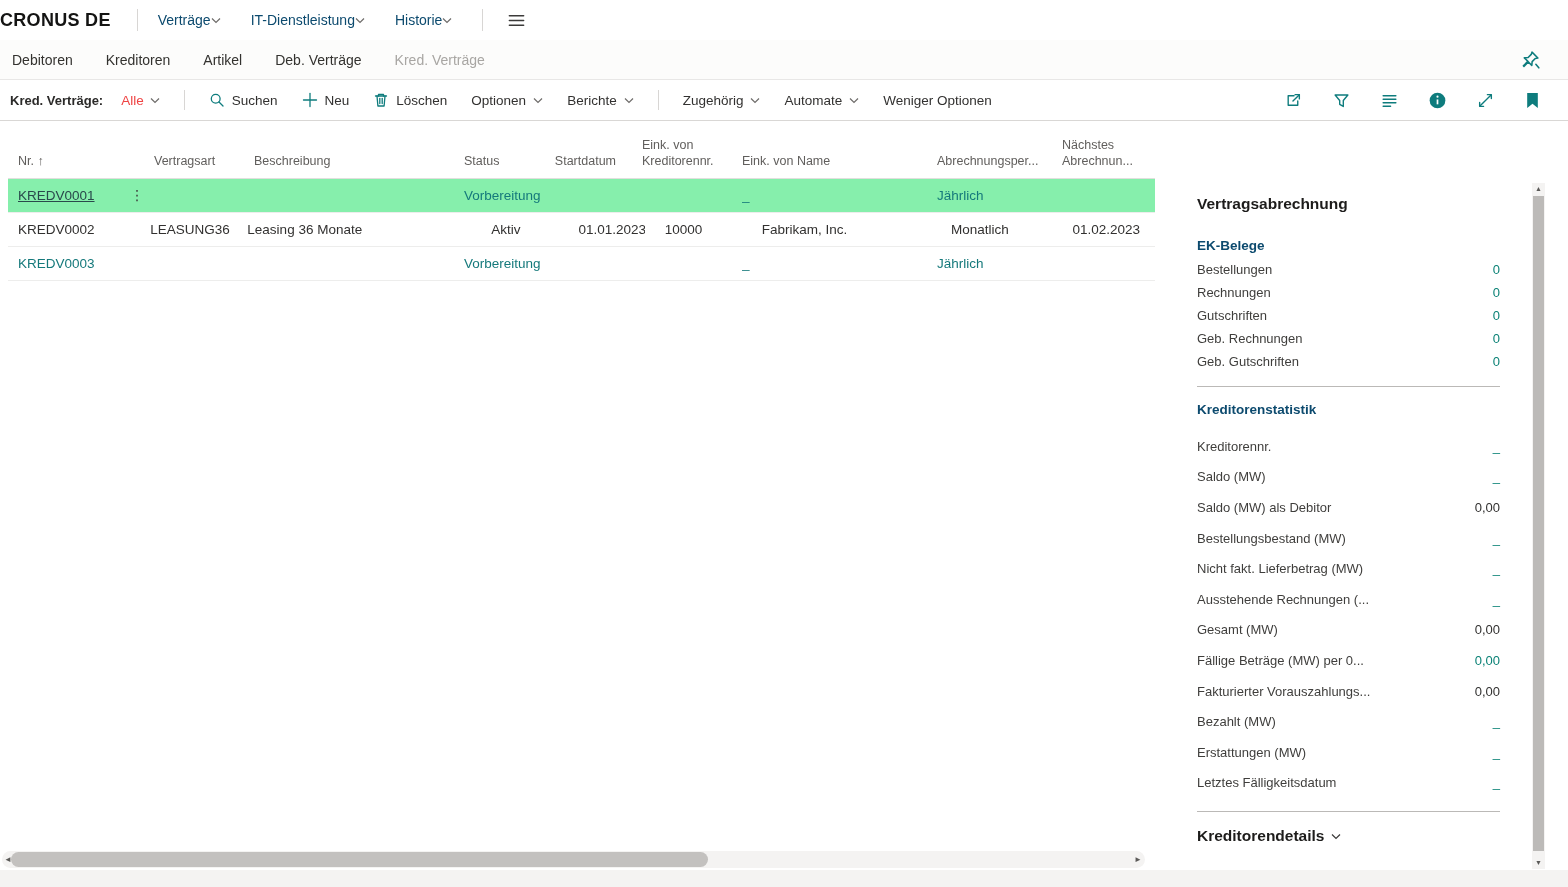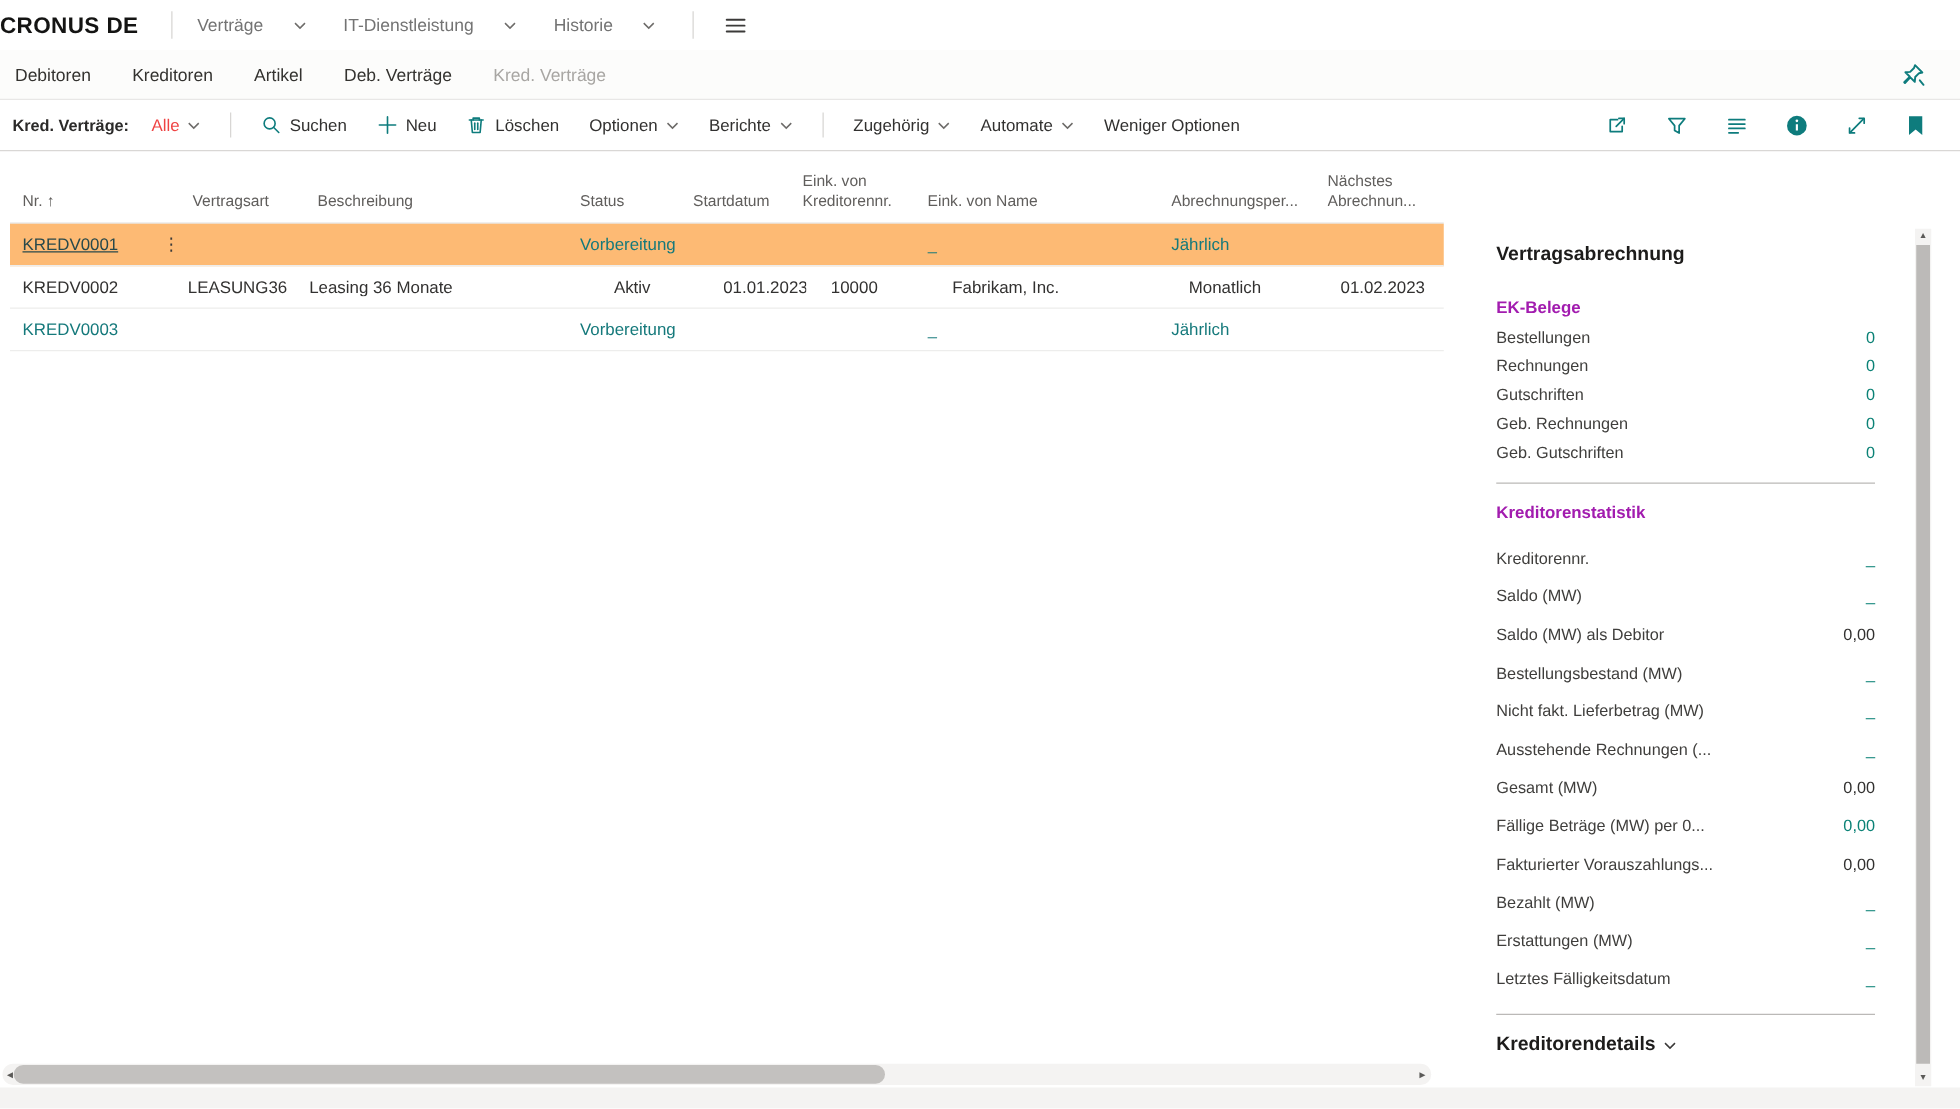--- a/index.html
+++ b/index.html
@@ -5,21 +5,21 @@
   * { margin:0; padding:0; box-sizing:border-box; }
   html,body { background:#ffffff; }
   .app {
     position:relative; width:1568px; height:887px; overflow:hidden;
     font-family:"Liberation Sans", sans-serif; color:#323130; background:#fff;
   }
   
   .topbar { height:40px; display:flex; align-items:center; background:#fff; }
   .company { font-size:18px; font-weight:700; color:#141413; letter-spacing:.3px; margin-right:26px; }
   .vdiv { width:1px; height:22px; background:#d8d6d4; margin:0 20px 0 0; }
-  .menu-item { display:flex; align-items:center; gap:24px; font-size:14px; color:#737373; margin-right:30px; cursor:pointer; }
+  .menu-item { display:flex; align-items:center; gap:0; font-size:14px; color:#0c4a6e; margin-right:30px; cursor:pointer; }
   .chev { display:inline-block; }
   .burger { margin-left:4px; cursor:pointer; display:flex; align-items:center; }
   
   .tabsrow { position:relative; height:40px; display:flex; align-items:center; gap:33px;
              padding-left:12px; background:#fcfcfb; border-bottom:1px solid #e8e7e6; }
   .tab { font-size:14px; color:#33322f; cursor:pointer; }
   .tab.disabled { color:#a8a6a3; cursor:default; }
   .pin { position:absolute; right:28px; top:10px; }
   
   .actionbar { position:relative; height:41px; display:flex; 
@@ -33,41 +33,41 @@
   .ab-right { position:absolute; right:28px; top:0; height:100%; display:flex; align-items:center; gap:31px; }
   .ab-right .ricon { cursor:pointer; display:flex; align-items:center; }
   
   .content { position:absolute; top:122px; left:0; right:0; bottom:0; background:#fff; }
   .listpane { position:absolute; left:8px; top:0; width:1147px; }
   .thead { display:flex; align-items:flex-end; padding:16px 0 9px 0; border-bottom:1px solid #e1dfdd;
            color:#605e5c; font-size:12.5px; line-height:1.25; }
   .col { padding:0 6px 0 0; white-space:pre-line; overflow:hidden; }
   .row { position:relative; display:flex; align-items:center; height:34px; border-bottom:1px solid #ededec;
          font-size:13.5px; color:#323130; cursor:pointer; }
-  .row.selected { background:#fdba74; }
+  .row.selected { background:#86efac; }
   .row.tone-teal .cell { color:#15797b; }
   .cell { padding-right:6px; white-space:nowrap; overflow:hidden; }
   .nr-link { color:#29494b !important; text-decoration:underline; }
   .row-dots { color:#3b3a39; font-size:14px; letter-spacing:0; line-height:1; cursor:pointer; }
   .al-right { text-align:right; }
   
   .hscroll { position:absolute; left:2px; top:729px; width:1143px; height:17px; background:#f4f3f2;
              border-radius:9px; }
   .hthumb { position:absolute; left:9px; top:1px; height:15px; width:697px; background:#c3c1bf; border-radius:8px; cursor:pointer; }
   .harrow { position:absolute; top:4px; font-size:8px; color:#5b5a58; cursor:pointer; }
   .harrow.left { left:2px; } .harrow.right { right:3px; }
   .bottomband { position:absolute; left:0; right:0; top:748px; height:17px; background:#f4f3f2; }
   .vscroll { position:absolute; right:23px; top:61px; width:13px; height:686px; background:#f4f3f2; }
   .vthumb { position:absolute; left:1px; top:13px; bottom:18px; width:11px; background:#bcbab8; cursor:pointer; }
   .varrow { position:absolute; left:0; width:13px; text-align:center; font-size:7px; color:#5b5a58; cursor:pointer; }
   .varrow.up { top:2px; } .varrow.down { bottom:3px; }
   
   .factbox { position:absolute; left:1197px; top:73px; width:303px; }
   .fb-title { font-size:15.5px; font-weight:700; color:#1d1c1b; margin-bottom:25px; }
-  .fb-section-title { font-size:13.5px; font-weight:700; color:#a21caf; margin-bottom:5px; }
+  .fb-section-title { font-size:13.5px; font-weight:700; color:#0c4a6e; margin-bottom:5px; }
   .fb-row { display:flex; justify-content:space-between; align-items:baseline; font-size:13px; color:#3f3e3c; }
   .fb-row.compact { padding:4px 0; }
   .fb-row.wide { padding:7.8px 0; }
   .fb-val { color:#323130; }
   .fb-val.link { color:#0b8276; cursor:pointer; }
   .fb-div { border:none; border-top:1px solid #bbb9b7; margin:13px 0 15px 0; }
   .fb-footer { display:flex; align-items:center; gap:7px; font-size:15.5px; font-weight:700; color:#1d1c1b; margin-top:2px; cursor:pointer; }
   svg.ic { display:block; }
 </style>
 </head>
@@ -253,21 +253,21 @@
   </div>
 
   <div class="content">
     <div class="listpane">
       <div class="thead" id="thead">
           <div class="col" style="width: 122px; padding-left: 10px;">Nr. ↑</div>
           <div class="col" style="width: 24px;"></div>
           <div class="col" style="width: 100px;">Vertragsart</div>
           <div class="col" style="width: 210px;">Beschreibung</div>
           <div class="col" style="width: 90px;">Status</div>
-          <div class="col al-right" style="width: 68px; text-align: center;">Startdatum</div>
+          <div class="col al-right" style="width: 68px;">Startdatum</div>
           <div class="col" style="width: 100px; margin-left: 20px;">Eink. von
 Kreditorennr.</div>
           <div class="col" style="width: 195px;">Eink. von Name</div>
           <div class="col" style="width: 125px;">Abrechnungsper...</div>
           <div class="col" style="width: 85px;">Nächstes
 Abrechnun...</div>
         </div>
       <div id="tbody">
           <div class="row selected tone-teal">
             <div class="cell" style="width: 122px; padding-left: 10px;"><span class="nr-link">KREDV0001</span></div>

